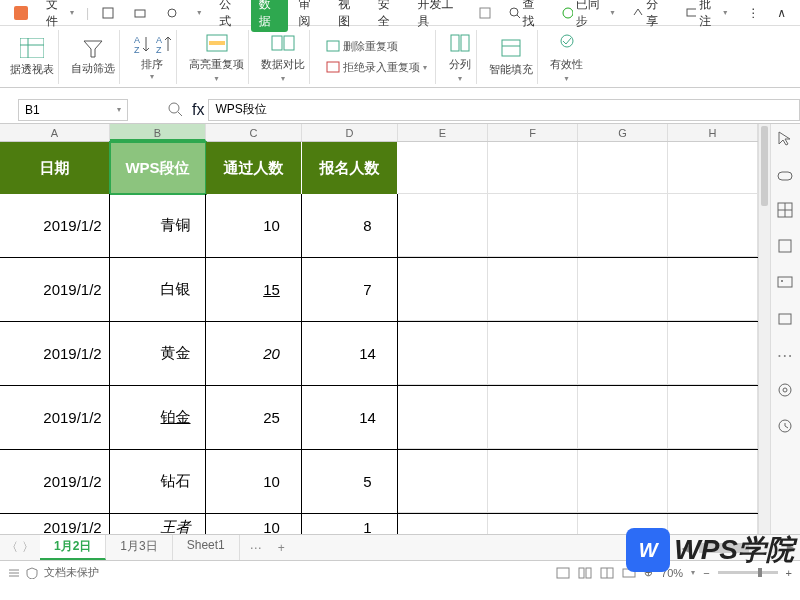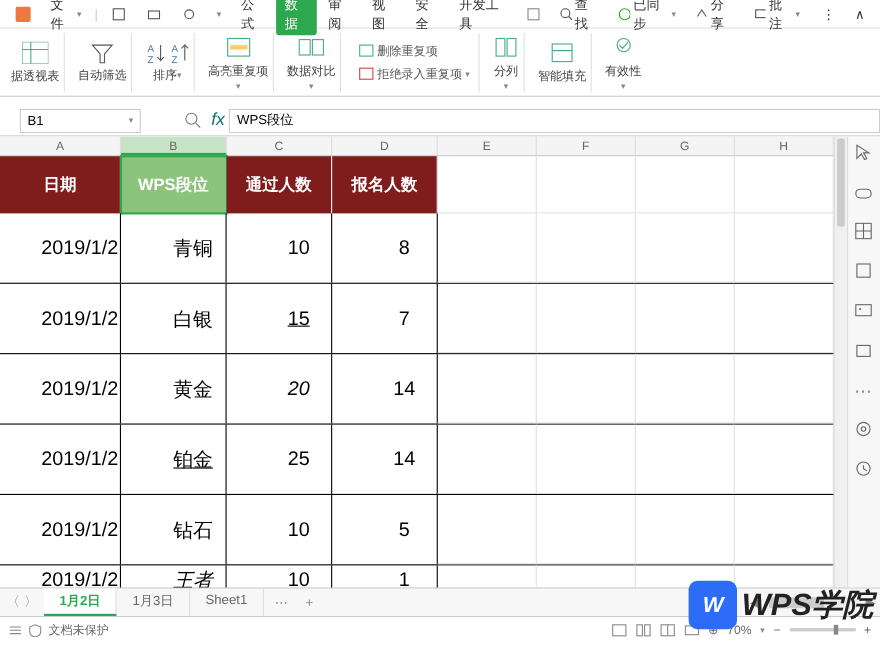--- a/index.html
+++ b/index.html
@@ -19,23 +19,23 @@
 .name-box { width: 110px; height: 22px; border: 1px solid #ccc; margin-left: 18px; display: flex; align-items: center; padding: 0 6px; font-size: 12px; justify-content: space-between; }
 .fx-area { display: flex; align-items: center; margin-left: 40px; gap: 8px; }
 .fx-input { flex: 1; height: 22px; border: 1px solid #ccc; margin-left: 4px; padding: 0 6px; font-size: 12px; font-family: monospace; display: flex; align-items: center; }
 .sheet-area { position: relative; height: 410px; overflow: hidden; display: flex; }
 .grid-wrap { flex: 1; position: relative; }
 .col-headers { display: flex; height: 18px; background: #f4f4f4; border-bottom: 1px solid #ccc; font-size: 11px; color: #666; }
 .col-h { border-right: 1px solid #ddd; text-align: center; line-height: 18px; }
 .col-h.sel { background: #c6e3c6; border-bottom: 2px solid #2ea84f; }
 .rows { }
 .data-row { display: flex; height: 64px; border-bottom: 1px solid #000; }
-.data-cell { border-right: 1px solid #000; display: flex; align-items: center; justify-content: center; font-size: 18px; padding-left: 36px; }
+.data-cell { border-right: 1px solid #000; display: flex; align-items: center; justify-content: center; font-size: 15px; padding-left: 36px; }
 .header-row { display: flex; height: 52px; }
-.header-cell { background: #7f1d1d; color: #fff; font-weight: bold; font-size: 15px; display: flex; align-items: center; justify-content: center; border-right: 1px solid #fff; }
+.header-cell { background: #4d7c0f; color: #fff; font-weight: bold; font-size: 15px; display: flex; align-items: center; justify-content: center; border-right: 1px solid #fff; }
 .header-cell.sel { outline: 2px solid #2ea84f; outline-offset: -1px; background: #8cc47e; }
 .rightbar { width: 34px; background: #f7f7f7; border-left: 1px solid #ddd; display: flex; flex-direction: column; align-items: center; padding-top: 6px; gap: 18px; }
 .rightbar .ri { width: 18px; height: 18px; color: #888; }
 .scrollbar-v { width: 14px; background: #f0f0f0; border-left: 1px solid #ddd; position: relative; }
 .scrollbar-v::before { content:''; position:absolute; top:2px; left:2px; right:2px; height:80px; background:#ccc; border-radius:2px; }
 .tabs-bar { height: 26px; border-top: 1px solid #ccc; display: flex; align-items: center; font-size: 12px; background: #f7f7f7; }
 .tab-nav { display: flex; gap: 4px; padding: 0 6px; color: #888; }
 .tab { padding: 3px 14px; border-right: 1px solid #ddd; cursor: pointer; color: #666; }
 .tab.active { color: #2ea84f; font-weight: bold; border-bottom: 2px solid #2ea84f; background: #fff; }
 .status-bar { height: 24px; border-top: 1px solid #ccc; display: flex; align-items: center; font-size: 11px; color: #666; padding: 0 8px; justify-content: space-between; }
@@ -157,21 +157,21 @@
           </svg>
         </div>
       <div>
           <svg width="18" height="22">
             <text x="2" y="10" font-size="9" fill="#47a">A</text>
             <text x="2" y="20" font-size="9" fill="#47a">Z</text>
             <path d="M14 18 L14 4 L11 7 M14 4 L17 7" stroke="#555" fill="none"></path>
           </svg>
         </div>
     </div>
-    <div style="display:flex;flex-direction:row;align-items:center">
+    <div style="display:flex;flex-direction:column;align-items:center">
       <span>排序</span>
         <span class="dd">▾</span>
     </div>
   </div>
   <div class="ribbon-group">
     <div class="ribbon-icon">
         <svg width="24" height="20">
           <rect x="2" y="2" width="20" height="16" fill="none" stroke="#4a8"></rect>
           <rect x="4" y="8" width="16" height="4" fill="#fc6"></rect>
         </svg>
@@ -242,21 +242,21 @@
     <span>B1</span>
     <span class="dd">▾</span>
   </div>
   <div class="fx-area">
     <span>
         <svg width="16" height="16">
           <circle cx="6" cy="6" r="5" fill="none" stroke="#777"></circle>
           <line x1="10" y1="10" x2="14" y2="14" stroke="#777"></line>
         </svg>
       </span>
-    <span style="font-style:italic;color:#0f766e">fx</span>
+    <span style="color:#0f172a">fx</span>
   </div>
   <div class="fx-input flex1">
     <span>WPS段位</span>
   </div>
 </div>
 
 <div class="sheet-area">
   <div class="grid-wrap">
     <div class="col-headers" id="colheaders">
         <div class="col-h" style="width: 110px;">A</div>

